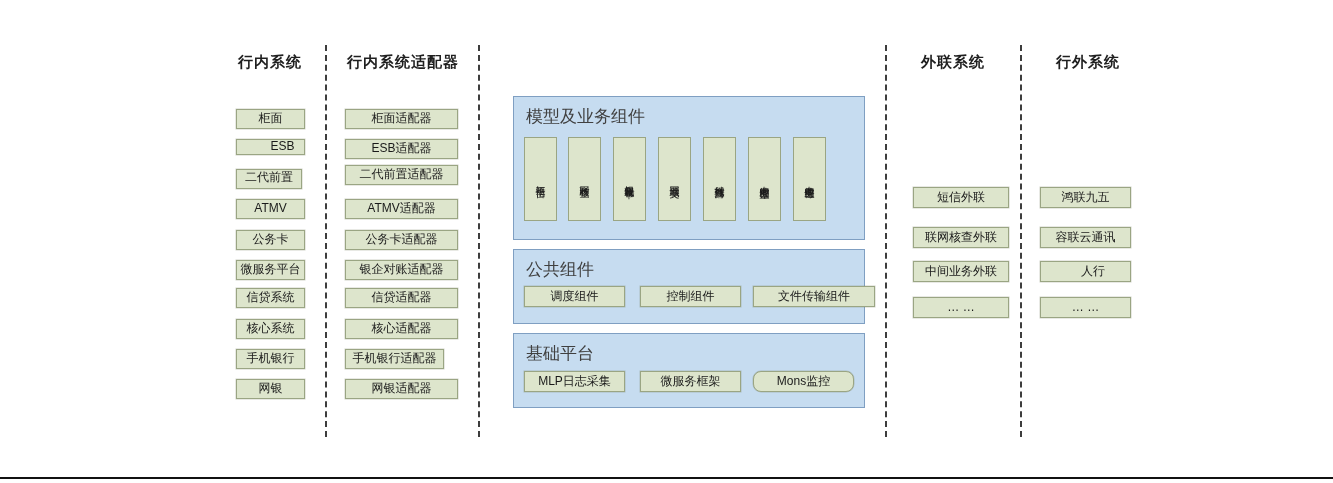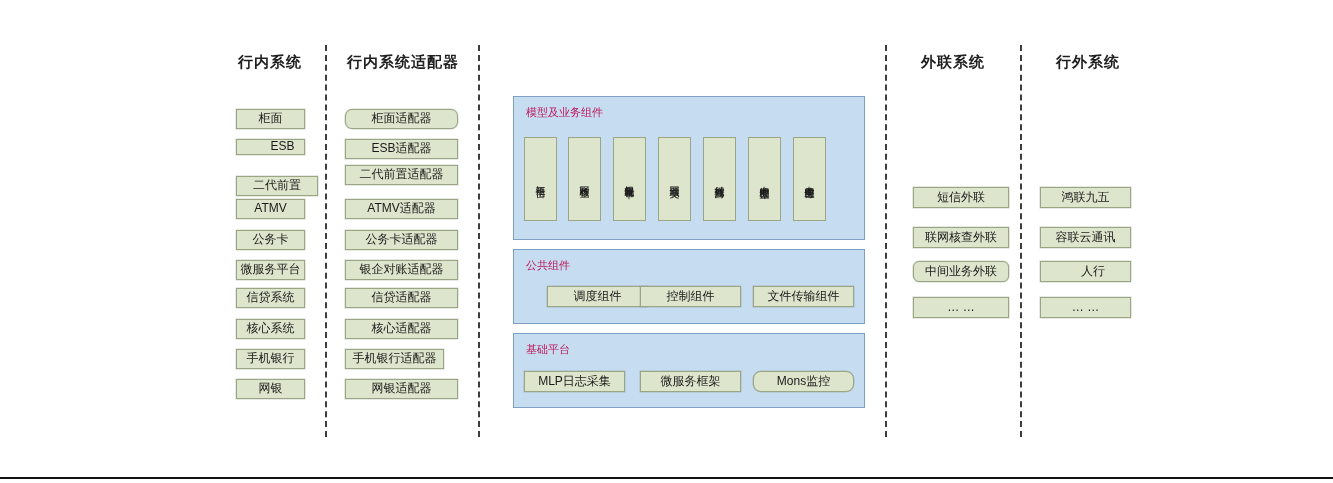--- a/index.html
+++ b/index.html
@@ -22,21 +22,21 @@
     box-sizing:border-box;display:flex;align-items:center;justify-content:center;
     font-size:12px;color:#1a1a1a;text-align:left;line-height:1.1;
     box-shadow:0 0 0 0.5px rgba(120,130,100,.35);
   }
 
   .bluebox{
     position:absolute;background:#c6dcf0;border:1px solid #7f9fc2;
     box-sizing:border-box;
   }
   .bluebox .bl-title{
-    position:absolute;left:12px;top:8px;font-size:11px;color:#be185d;
+    position:absolute;left:12px;top:8px;font-size:17px;color:#404040;
     white-space:nowrap;
   }
 
   .vbox{
     position:absolute;background:#dde5cc;border:1px solid #9aa583;
     box-sizing:border-box;display:flex;align-items:center;justify-content:center;
   }
   .vbox span{
     writing-mode:vertical-rl;text-orientation:upright;
     font-size:10px;line-height:1.12;letter-spacing:0.5px;color:#1a1a1a;
@@ -58,30 +58,30 @@
   <div class="divider" style="left:885px;"></div>
   <div class="divider" style="left:1020px;"></div>
 
   <div class="col-title" style="left:215px;top:53px;width:110px;">行内系统</div>
   <div class="col-title" style="left:333px;top:53px;width:140px;">行内系统适配器</div>
   <div class="col-title" style="left:893px;top:53px;width:120px;">外联系统</div>
   <div class="col-title" style="left:1028px;top:53px;width:120px;">行外系统</div>
 
   <div class="gbox" style="left:236px;top:109px;width:69px;height:20px;">柜面</div>
   <div class="gbox" style="left:236px;top:139px;width:69px;height:16px;padding-left:24px;">ESB</div>
-  <div class="gbox" style="left:236px;top:176px;width:82px;height:20px;">二代前置</div>
+  <div class="gbox" style="left:236px;top:169px;width:66px;height:20px;font-family:Liberation Mono, monospace;">二代前置</div>
   <div class="gbox" style="left:236px;top:199px;width:69px;height:20px;">ATMV</div>
   <div class="gbox" style="left:236px;top:230px;width:69px;height:20px;">公务卡</div>
   <div class="gbox" style="left:236px;top:260px;width:69px;height:20px;">微服务平台</div>
   <div class="gbox" style="left:236px;top:288px;width:69px;height:20px;">信贷系统</div>
   <div class="gbox" style="left:236px;top:319px;width:69px;height:20px;">核心系统</div>
   <div class="gbox" style="left:236px;top:349px;width:69px;height:20px;">手机银行</div>
   <div class="gbox" style="left:236px;top:379px;width:69px;height:20px;">网银</div>
 
-  <div class="gbox" style="left:345px;top:109px;width:113px;height:20px;border-radius:7px;">柜面适配器</div>
+  <div class="gbox" style="left:345px;top:109px;width:113px;height:20px;">柜面适配器</div>
   <div class="gbox" style="left:345px;top:139px;width:113px;height:20px;">ESB适配器</div>
   <div class="gbox" style="left:345px;top:165px;width:113px;height:20px;">二代前置适配器</div>
   <div class="gbox" style="left:345px;top:199px;width:113px;height:20px;">ATMV适配器</div>
   <div class="gbox" style="left:345px;top:230px;width:113px;height:20px;">公务卡适配器</div>
   <div class="gbox" style="left:345px;top:260px;width:113px;height:20px;">银企对账适配器</div>
   <div class="gbox" style="left:345px;top:288px;width:113px;height:20px;">信贷适配器</div>
   <div class="gbox" style="left:345px;top:319px;width:113px;height:20px;">核心适配器</div>
   <div class="gbox" style="left:345px;top:349px;width:99px;height:20px;">手机银行适配器</div>
   <div class="gbox" style="left:345px;top:379px;width:113px;height:20px;">网银适配器</div>
 
@@ -106,34 +106,34 @@
   <div class="vbox" style="left:748px;top:137px;width:33px;height:84px;">
       <span>中间业务模型</span>
     </div>
   <div class="vbox" style="left:793px;top:137px;width:33px;height:84px;">
       <span>中间业务组件</span>
     </div>
 
   <div class="bluebox" style="left:513px;top:249px;width:352px;height:75px;">
     <div class="bl-title">公共组件</div>
   </div>
-  <div class="gbox" style="left:524px;top:286px;width:101px;height:21px;margin-left:23px;">调度组件</div>
+  <div class="gbox" style="left:524px;top:286px;width:101px;height:21px;">调度组件</div>
   <div class="gbox" style="left:640px;top:286px;width:101px;height:21px;">控制组件</div>
-  <div class="gbox" style="left:753px;top:286px;width:101px;height:21px;">文件传输组件</div>
+  <div class="gbox" style="left:753px;top:286px;width:122px;height:21px;">文件传输组件</div>
 
   <div class="bluebox" style="left:513px;top:333px;width:352px;height:75px;">
     <div class="bl-title">基础平台</div>
   </div>
   <div class="gbox" style="left:524px;top:371px;width:101px;height:21px;">MLP日志采集</div>
   <div class="gbox" style="left:640px;top:371px;width:101px;height:21px;">微服务框架</div>
   <div class="gbox" style="left:753px;top:371px;width:101px;height:21px;border-radius:8px;">Mons监控</div>
 
   <div class="gbox" style="left:913px;top:187px;width:96px;height:21px;">短信外联</div>
   <div class="gbox" style="left:913px;top:227px;width:96px;height:21px;">联网核查外联</div>
-  <div class="gbox" style="left:913px;top:261px;width:96px;height:21px;border-radius:6px;">中间业务外联</div>
+  <div class="gbox" style="left:913px;top:261px;width:96px;height:21px;">中间业务外联</div>
   <div class="gbox" style="left:913px;top:297px;width:96px;height:21px;">… …</div>
 
   <div class="gbox" style="left:1040px;top:187px;width:91px;height:21px;">鸿联九五</div>
   <div class="gbox" style="left:1040px;top:227px;width:91px;height:21px;">容联云通讯</div>
   <div class="gbox" style="left:1040px;top:261px;width:91px;height:21px;padding-left:15px;">人行</div>
   <div class="gbox" style="left:1040px;top:297px;width:91px;height:21px;">… …</div>
 
   <div class="bottom-rule"></div>
 </div>
 

